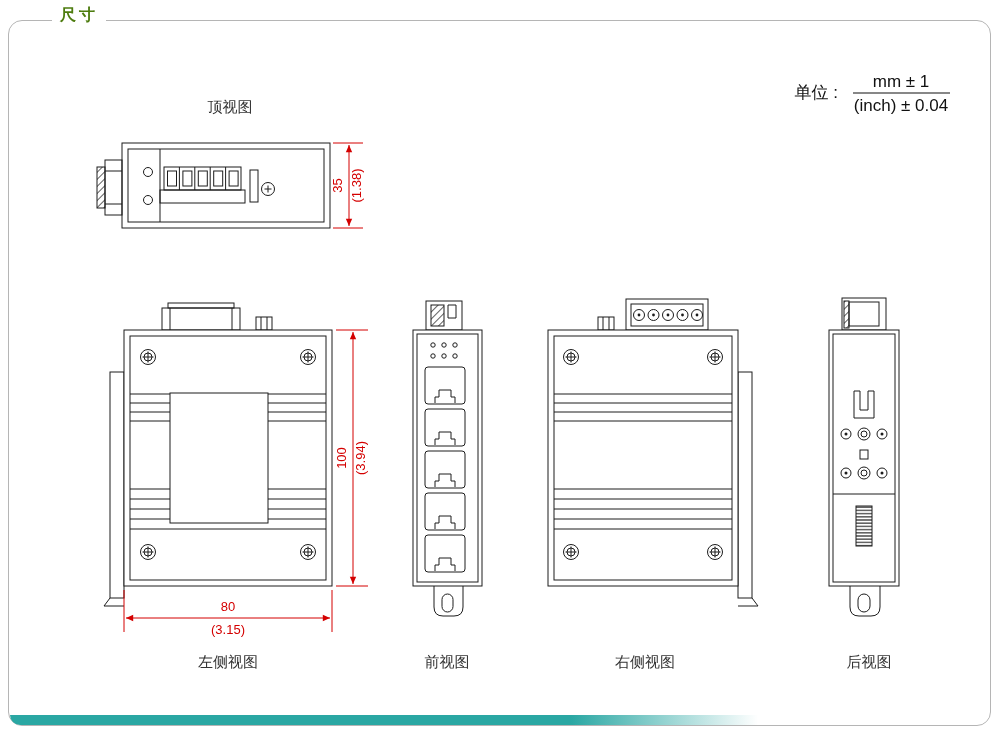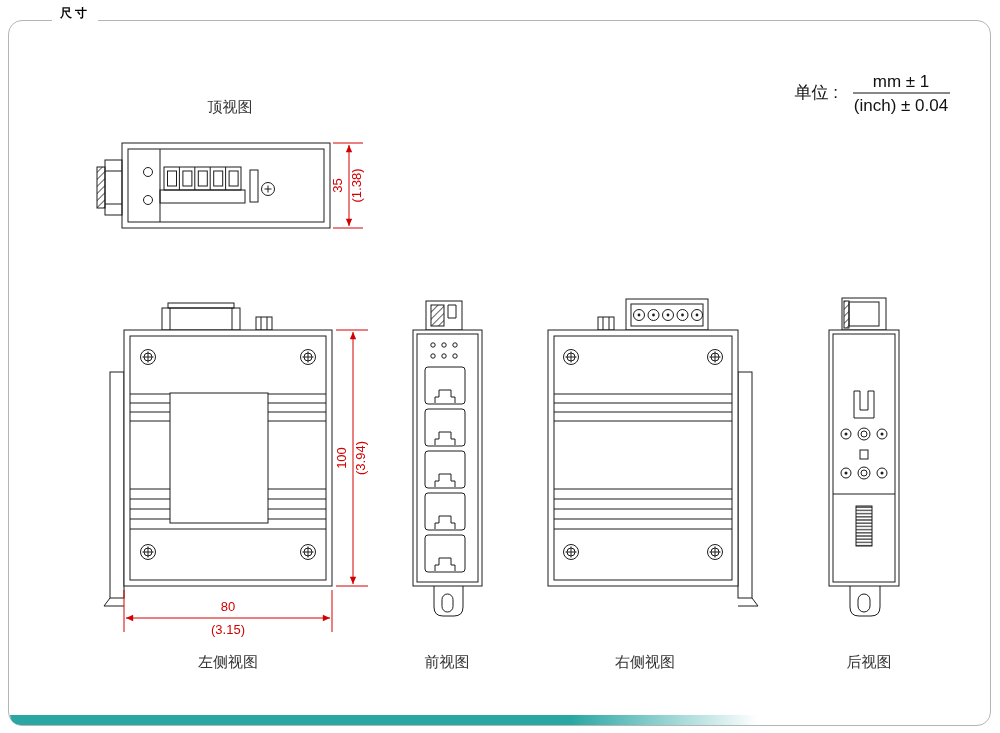--- a/index.html
+++ b/index.html
@@ -2,21 +2,21 @@
 <html><head>
 <meta charset="utf-8">
 <style>
   * { margin:0; padding:0; box-sizing:border-box; }
   html,body { width:1000px; height:733px; background:#ffffff;
               font-family:"Liberation Sans","DejaVu Sans",sans-serif; }
   .page  { position:relative; width:1000px; height:733px; overflow:hidden; background:#fff; }
   .frame { position:absolute; left:8px; top:20px; width:983px; height:706px;
            border:1.5px solid #b5b5b5; border-radius:14px; z-index:1; }
   .page-title { position:absolute; left:52px; top:5px; z-index:4; background:#fff;
-                padding:0 8px; color:#000000; font-size:12px; font-weight:bold; letter-spacing:3px; }
+                padding:0 8px; color:#4d7c0f; font-size:16px; font-weight:bold; letter-spacing:3px; }
   .teal-bar { position:absolute; left:10px; bottom:8px; width:748px; height:10px;
               border-bottom-left-radius:12px; z-index:2;
               background:linear-gradient(to right,#2aa7a3 0%,#2aa7a3 75%,rgba(42,167,163,0) 100%); }
   .drawing { position:absolute; left:0; top:0; z-index:3; }
 
   .ln  { stroke:#1c1c1c; stroke-width:1; fill:none; }
   .fw  { stroke:#1c1c1c; stroke-width:1; fill:#ffffff; }
   .dot { fill:#1c1c1c; stroke:none; }
   .hatched  { stroke:#1c1c1c; stroke-width:1; fill:url(#hatch); }
   .coilfill { stroke:#1c1c1c; stroke-width:1; fill:url(#coil); }

